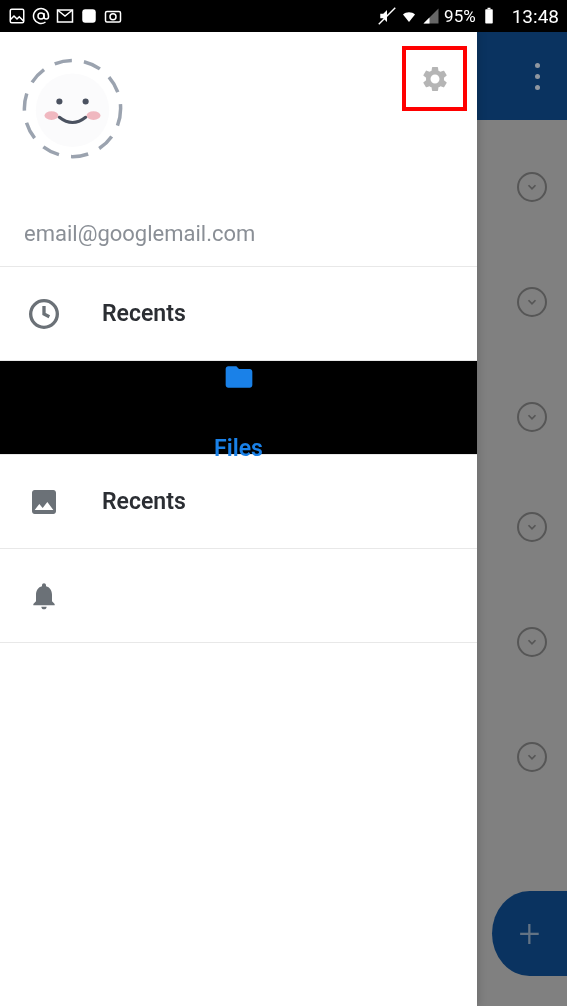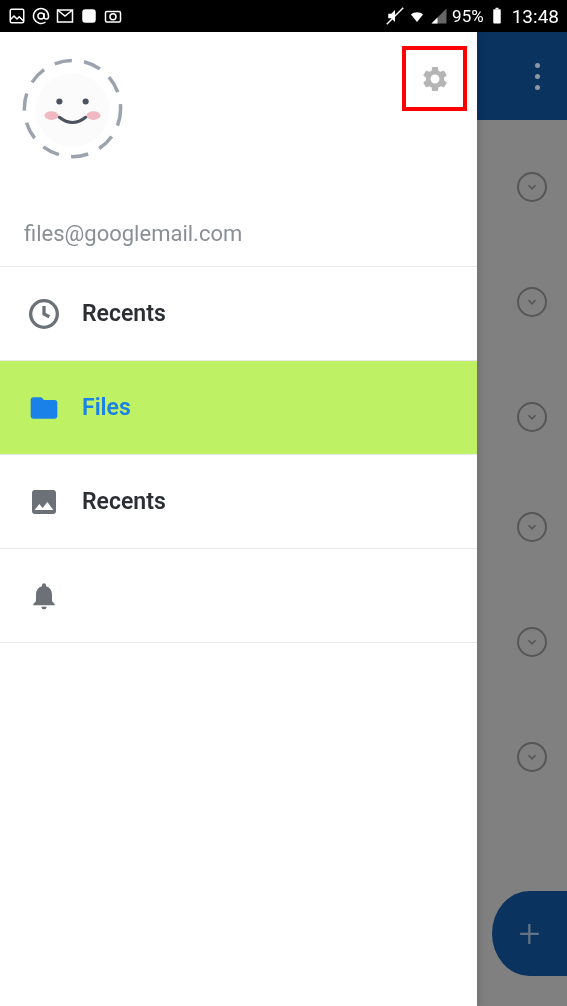--- a/index.html
+++ b/index.html
@@ -134,26 +134,27 @@
       list-style: none;
       border-top: 1px solid #e8e8e8;
     }
     
     .nav-item {
       display: flex;
       align-items: center;
       height: 94px;
       padding: 0 28px;
       border-bottom: 1px solid #e8e8e8;
-      gap: 22px;
+      gap: 42px;
       cursor: pointer;
     }
     
     .nav-item.active {
-      background: #bef264;
+      background: #000000;
+      flex-direction: column;
     }
     
     .nav-item.active .nav-label {
       color: #1a81e8;
     }
     
     .nav-item.active .nav-icon {
       color: #1a81e8;
     }
     
@@ -233,21 +234,21 @@
           <path d="M2 22L10 14v8H2z" fill="#fff"></path>
         </svg>
     </span>
     <span>95%</span>
     <span class="status-icon">
       <svg viewBox="0 0 24 24" fill="#fff">
           <rect x="7" y="3" width="10" height="19" rx="1"></rect>
           <rect x="10" y="1" width="4" height="2"></rect>
         </svg>
     </span>
-    <span style="margin-left:2px;font-size:19px;">13:48</span>
+    <span style="margin-left:10px;font-size:19px;">13:48</span>
   </div>
 </div>
 
 <div class="background-app">
   <div class="bg-header">
     <div class="bg-menu-dots">
       <span></span>
         <span></span>
         <span></span>
     </div>
@@ -301,21 +302,21 @@
         <path d="M45 70 Q60 82 75 70" fill="none" stroke="#4b5260" stroke-width="3.5" stroke-linecap="round"></path>
       </svg>
     </div>
 
     <div class="settings-highlight">
       <svg class="gear-icon" viewBox="0 0 24 24" fill="currentColor">
         <path d="M19.14 12.94c.04-.3.06-.61.06-.94 0-.32-.02-.64-.07-.94l2.03-1.58c.18-.14.23-.41.12-.61l-1.92-3.32c-.12-.22-.37-.29-.59-.22l-2.39.96c-.5-.38-1.03-.7-1.62-.94l-.36-2.54c-.04-.24-.24-.41-.48-.41h-3.84c-.24 0-.43.17-.47.41l-.36 2.54c-.59.24-1.13.57-1.62.94l-2.39-.96c-.22-.08-.47 0-.59.22L2.74 8.87c-.12.21-.08.47.12.61l2.03 1.58c-.05.3-.07.63-.07.94s.02.64.07.94l-2.03 1.58c-.18.14-.23.41-.12.61l1.92 3.32c.12.22.37.29.59.22l2.39-.96c.5.38 1.03.7 1.62.94l.36 2.54c.05.24.24.41.48.41h3.84c.24 0 .44-.17.47-.41l.36-2.54c.59-.24 1.13-.56 1.62-.94l2.39.96c.22.08.47 0 .59-.22l1.92-3.32c.12-.22.07-.47-.12-.61l-2.01-1.58zM12 15.6c-1.98 0-3.6-1.62-3.6-3.6s1.62-3.6 3.6-3.6 3.6 1.62 3.6 3.6-1.62 3.6-3.6 3.6z"></path>
       </svg>
     </div>
 
-    <div class="account-email">files@googlemail.com</div>
+    <div class="account-email">email@googlemail.com</div>
   </div>
 
   <ul class="nav-list">
     <li class="nav-item">
       <svg class="nav-icon" viewBox="0 0 24 24" fill="none" stroke="currentColor" stroke-width="2.5">
         <circle cx="12" cy="12" r="10"></circle>
           <path d="M12 6v6l4 2"></path>
       </svg>
       <span class="nav-label">Recents</span>
     </li>

